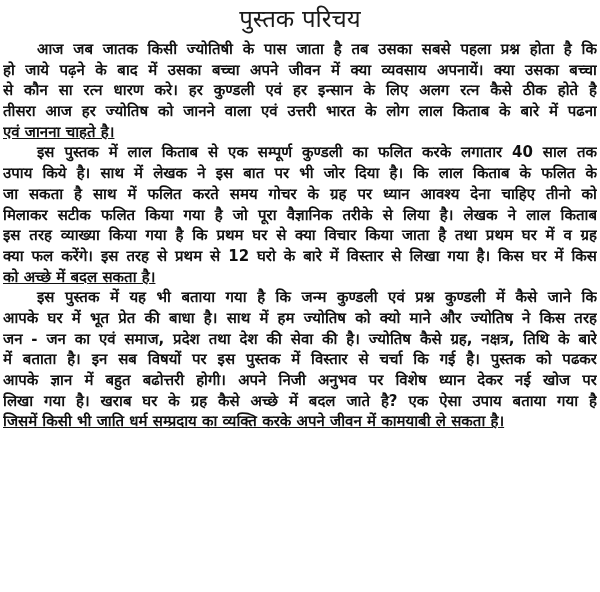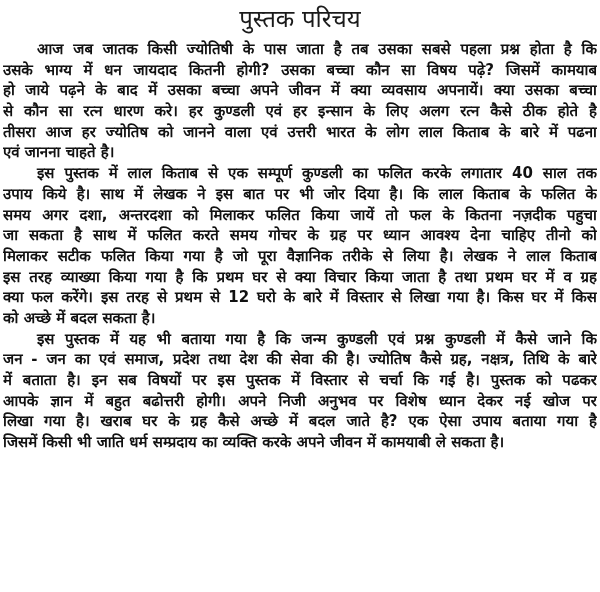--- a/index.html
+++ b/index.html
@@ -49,52 +49,52 @@
       white-space: nowrap;
       text-align: justify;
       text-align-last: justify;
       overflow: hidden;
     }
     .line.indent {
       padding-left: 34px;
     }
     .line.last {
       text-align-last: left;
+      text-decoration: underline;
     }
   </style>
 </head>
 <body>
 
 <div class="page">
   <h1 class="title">पुस्तक परिचय</h1>
 
   <div class="body">
 
     <div>
       <span class="line indent">आज जब जातक किसी ज्योतिषी के पास जाता है तब उसका सबसे पहला प्रश्न होता है कि</span>
-      <span class="line">उसके भाग्य में धन जायदाद कितनी होगी? उसका बच्चा कौन सा विषय पढ़े? जिसमें कामयाब</span>
       <span class="line">हो जाये पढ़ने के बाद में उसका बच्चा अपने जीवन में क्या व्यवसाय अपनायें। क्या उसका बच्चा</span>
       <span class="line">से कौन सा रत्न धारण करे। हर कुण्डली एवं हर इन्सान के लिए अलग रत्न कैसे ठीक होते है</span>
       <span class="line">तीसरा आज हर ज्योतिष को जानने वाला एवं उत्तरी भारत के लोग लाल किताब के बारे में पढना</span>
       <span class="line last">एवं जानना चाहते है।</span>
     </div>
 
     <div>
       <span class="line indent">इस पुस्तक में लाल किताब से एक सम्पूर्ण कुण्डली का फलित करके लगातार 40 साल तक</span>
       <span class="line">उपाय किये है। साथ में लेखक ने इस बात पर भी जोर दिया है। कि लाल किताब के फलित के</span>
-      <span class="line">समय अगर दशा, अन्तरदशा को मिलाकर फलित किया जायें तो फल के कितना नज़दीक पहुचा</span>
       <span class="line">जा सकता है साथ में फलित करते समय गोचर के ग्रह पर ध्यान आवश्य देना चाहिए तीनो को</span>
       <span class="line">मिलाकर सटीक फलित किया गया है जो पूरा वैज्ञानिक तरीके से लिया है। लेखक ने लाल किताब</span>
       <span class="line">इस तरह व्याख्या किया गया है कि प्रथम घर से क्या विचार किया जाता है तथा प्रथम घर में व ग्रह</span>
       <span class="line">क्या फल करेंगे। इस तरह से प्रथम से 12 घरो के बारे में विस्तार से लिखा गया है। किस घर में किस</span>
       <span class="line last">को अच्छे में बदल सकता है।</span>
     </div>
 
     <div>
       <span class="line indent">इस पुस्तक में यह भी बताया गया है कि जन्म कुण्डली एवं प्रश्न कुण्डली में कैसे जाने कि</span>
+      <span class="line">आपके घर में भूत प्रेत की बाधा है। साथ में हम ज्योतिष को क्यो माने  और ज्योतिष ने किस तरह</span>
       <span class="line">जन - जन का एवं समाज, प्रदेश तथा देश की सेवा की है। ज्योतिष कैसे ग्रह, नक्षत्र, तिथि के बारे</span>
       <span class="line">में बताता है। इन सब विषयों पर इस पुस्तक में विस्तार से चर्चा कि गई है। पुस्तक को पढकर</span>
       <span class="line">आपके ज्ञान में बहुत बढोत्तरी होगी। अपने निजी अनुभव पर विशेष ध्यान देकर नई खोज पर</span>
       <span class="line">लिखा गया है। खराब घर के ग्रह कैसे अच्छे में बदल जाते है? एक ऐसा उपाय बताया गया है</span>
       <span class="line last">जिसमें किसी भी जाति धर्म सम्प्रदाय का व्यक्ति करके अपने जीवन में कामयाबी ले सकता है।</span>
     </div>
   </div>
 </div>
 
 </body></html>

